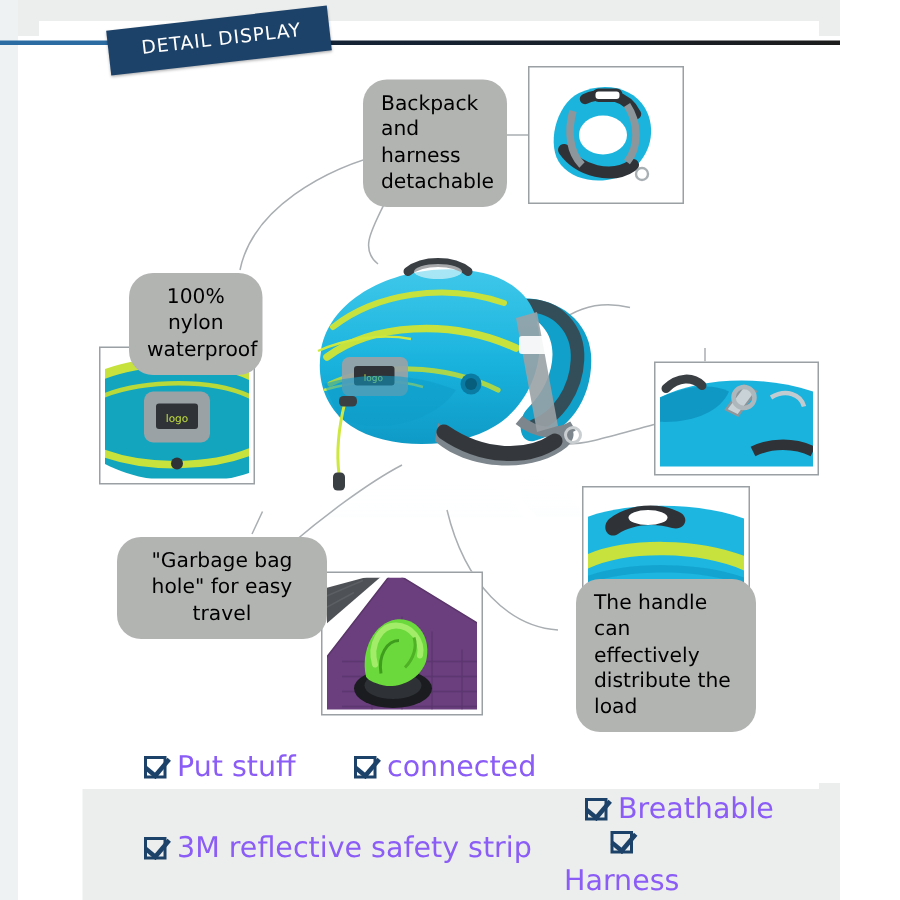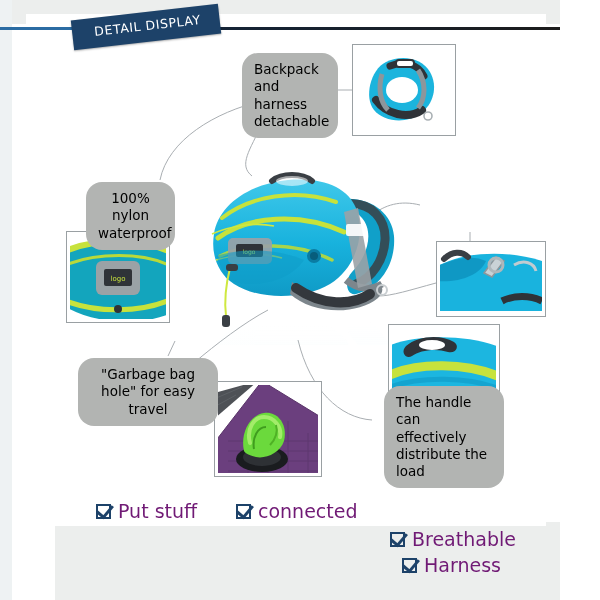--- a/index.html
+++ b/index.html
@@ -95,21 +95,21 @@
   }
   .photo-inner { position: absolute; inset: 3px; overflow: hidden; }
   
   .leader { position: absolute; left: 0; top: 0; width: 600px; height: 600px; pointer-events: none; }
   
   .feat {
     position: absolute;
     display: flex;
     align-items: center;
     gap: 7px;
-    color: #701a75;
+    color: #8b5cf6;
     font-size: 19px;
     font-family: "DejaVu Sans", sans-serif;
     white-space: nowrap;
   }
   .cbox {
     position: relative;
     width: 15px; height: 15px;
     border: 2px solid #1d4269;
     box-sizing: border-box;
     flex: 0 0 auto;
@@ -347,19 +347,23 @@
   <div class="feat" style="left:236px;top:500px;">
     <span class="cbox"></span>
     <span>connected</span>
   </div>
 
   <div class="feat" style="left:390px;top:528px;">
     <span class="cbox"></span>
     <span>Breathable</span>
   </div>
 
-
-  <div class="feat" style="left:402px;top:554px;">
+  <div class="feat" style="left:96px;top:554px;">
+    <span class="cbox"></span>
+    <span>3M reflective safety strip</span>
+  </div>
+
+  <div class="feat" style="left:376px;top:554px;flex-direction:column;">
     <span class="cbox"></span>
     <span>Harness</span>
   </div>
 
 </div>
 
 </body></html>

